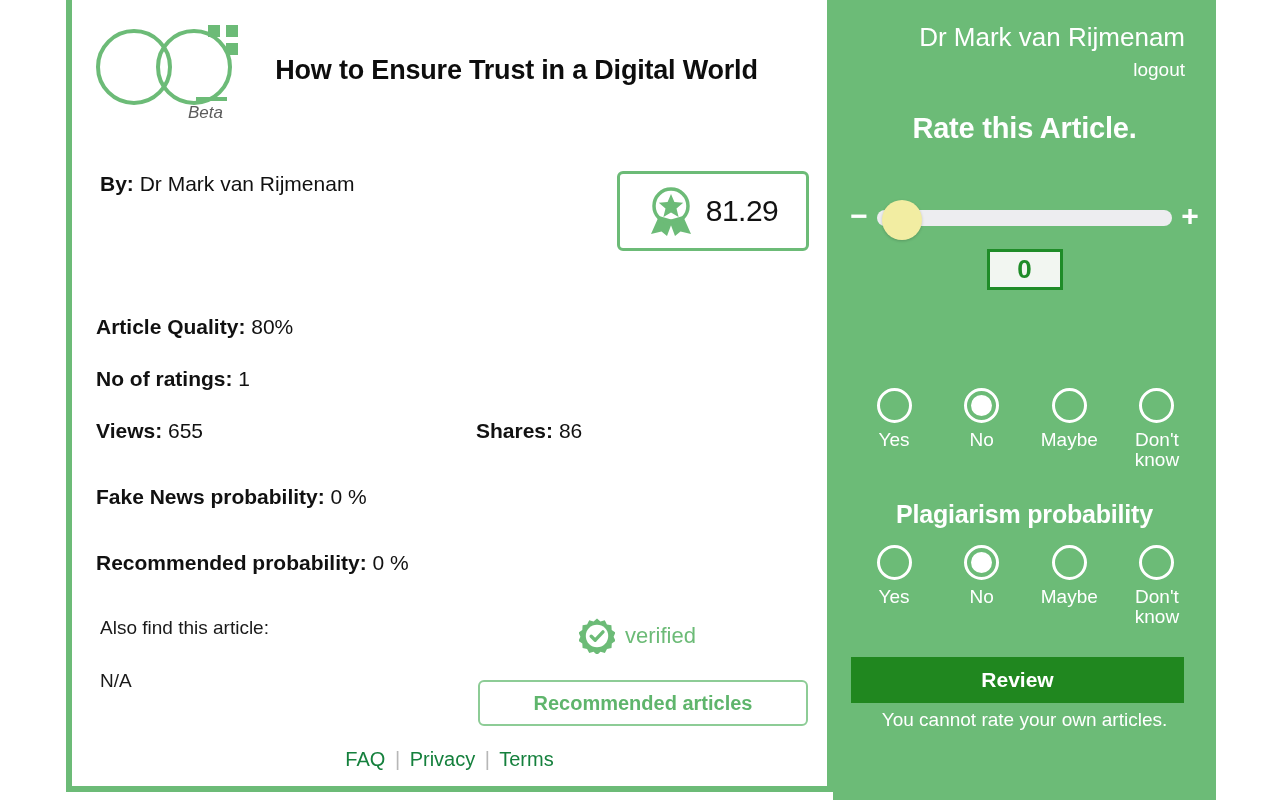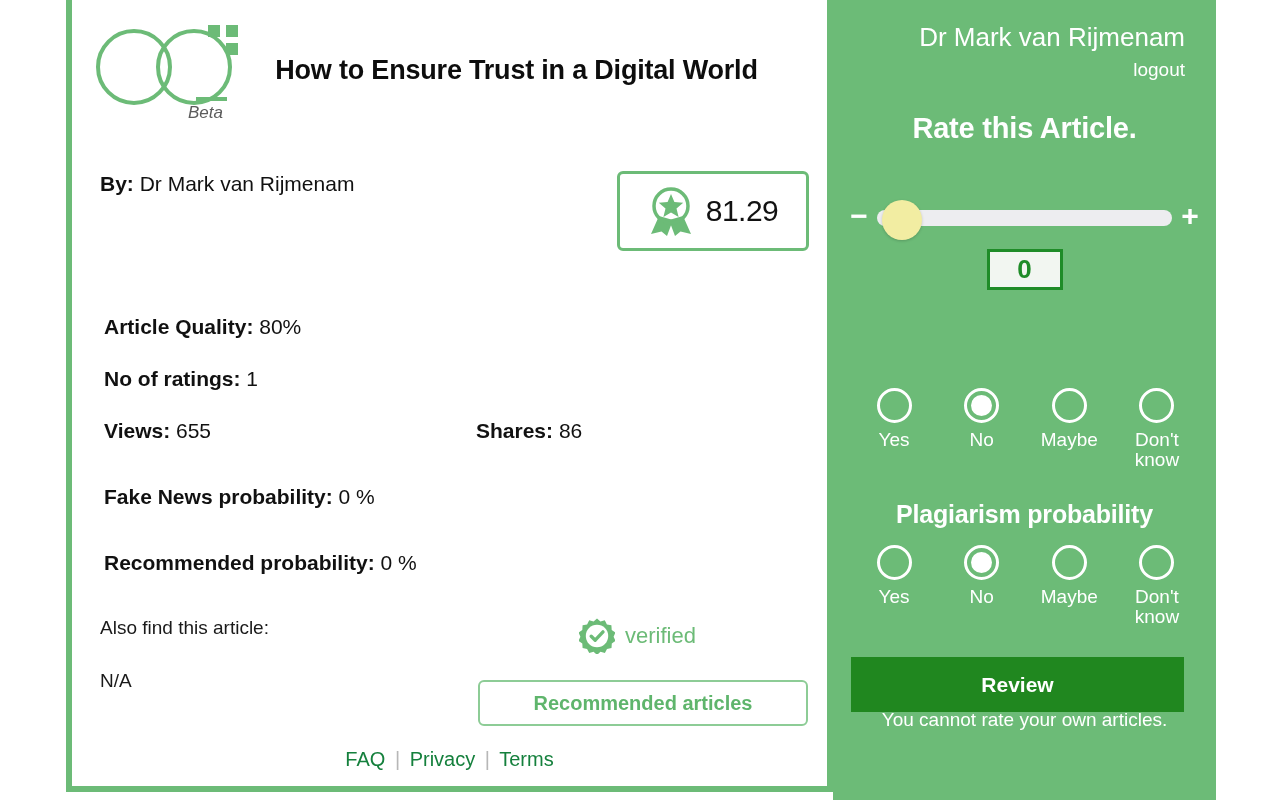--- a/index.html
+++ b/index.html
@@ -97,21 +97,21 @@
   }
   .score-value {
     font-size: 30px;
     color: #111;
     font-weight: 400;
     letter-spacing: -0.5px;
   }
 
   .stat-line {
     position: absolute;
-    left: 32px;
+    left: 24px;
     font-size: 21px;
     color: #111;
     white-space: nowrap;
   }
   .stat-line b { font-weight: bold; }
   .l-quality { top: 175px; }
   .l-ratings { top: 227px; }
   .l-views   { top: 279px; }
   .l-shares  { top: 279px; left: 404px; }
   .l-fake    { top: 345px; }
@@ -316,21 +316,21 @@
     font-size: 19px;
     color: #ffffff;
     text-align: center;
     line-height: 1.05;
     font-weight: 400;
   }
 
   .review-button {
     position: absolute;
     left: 18px; top: 657px;
-    width: 333px; height: 55px;
+    width: 333px; height: 46px;
     background: #20871f;
     color: #ffffff;
     border: none;
     font-size: 21px;
     font-weight: bold;
     font-family: "Liberation Sans", sans-serif;
     cursor: pointer;
   }
   .review-note {
     position: absolute;

